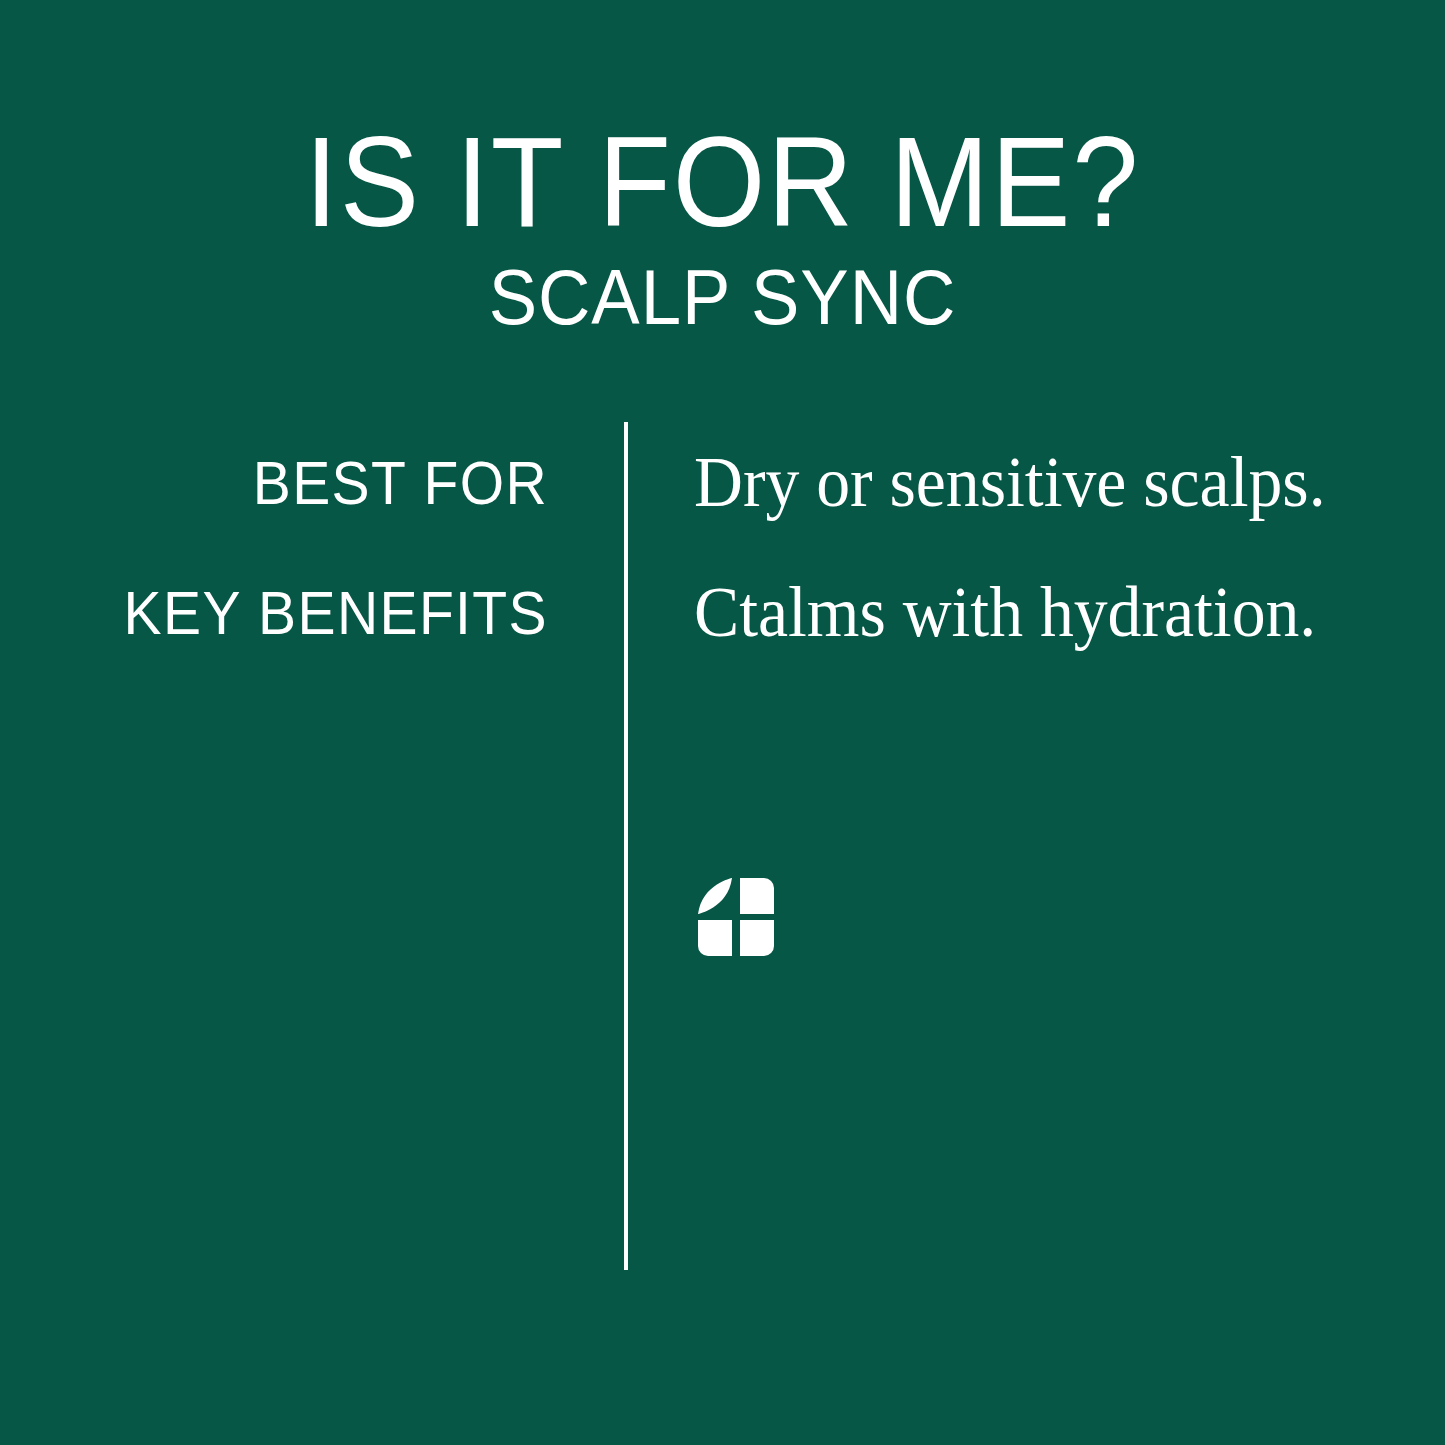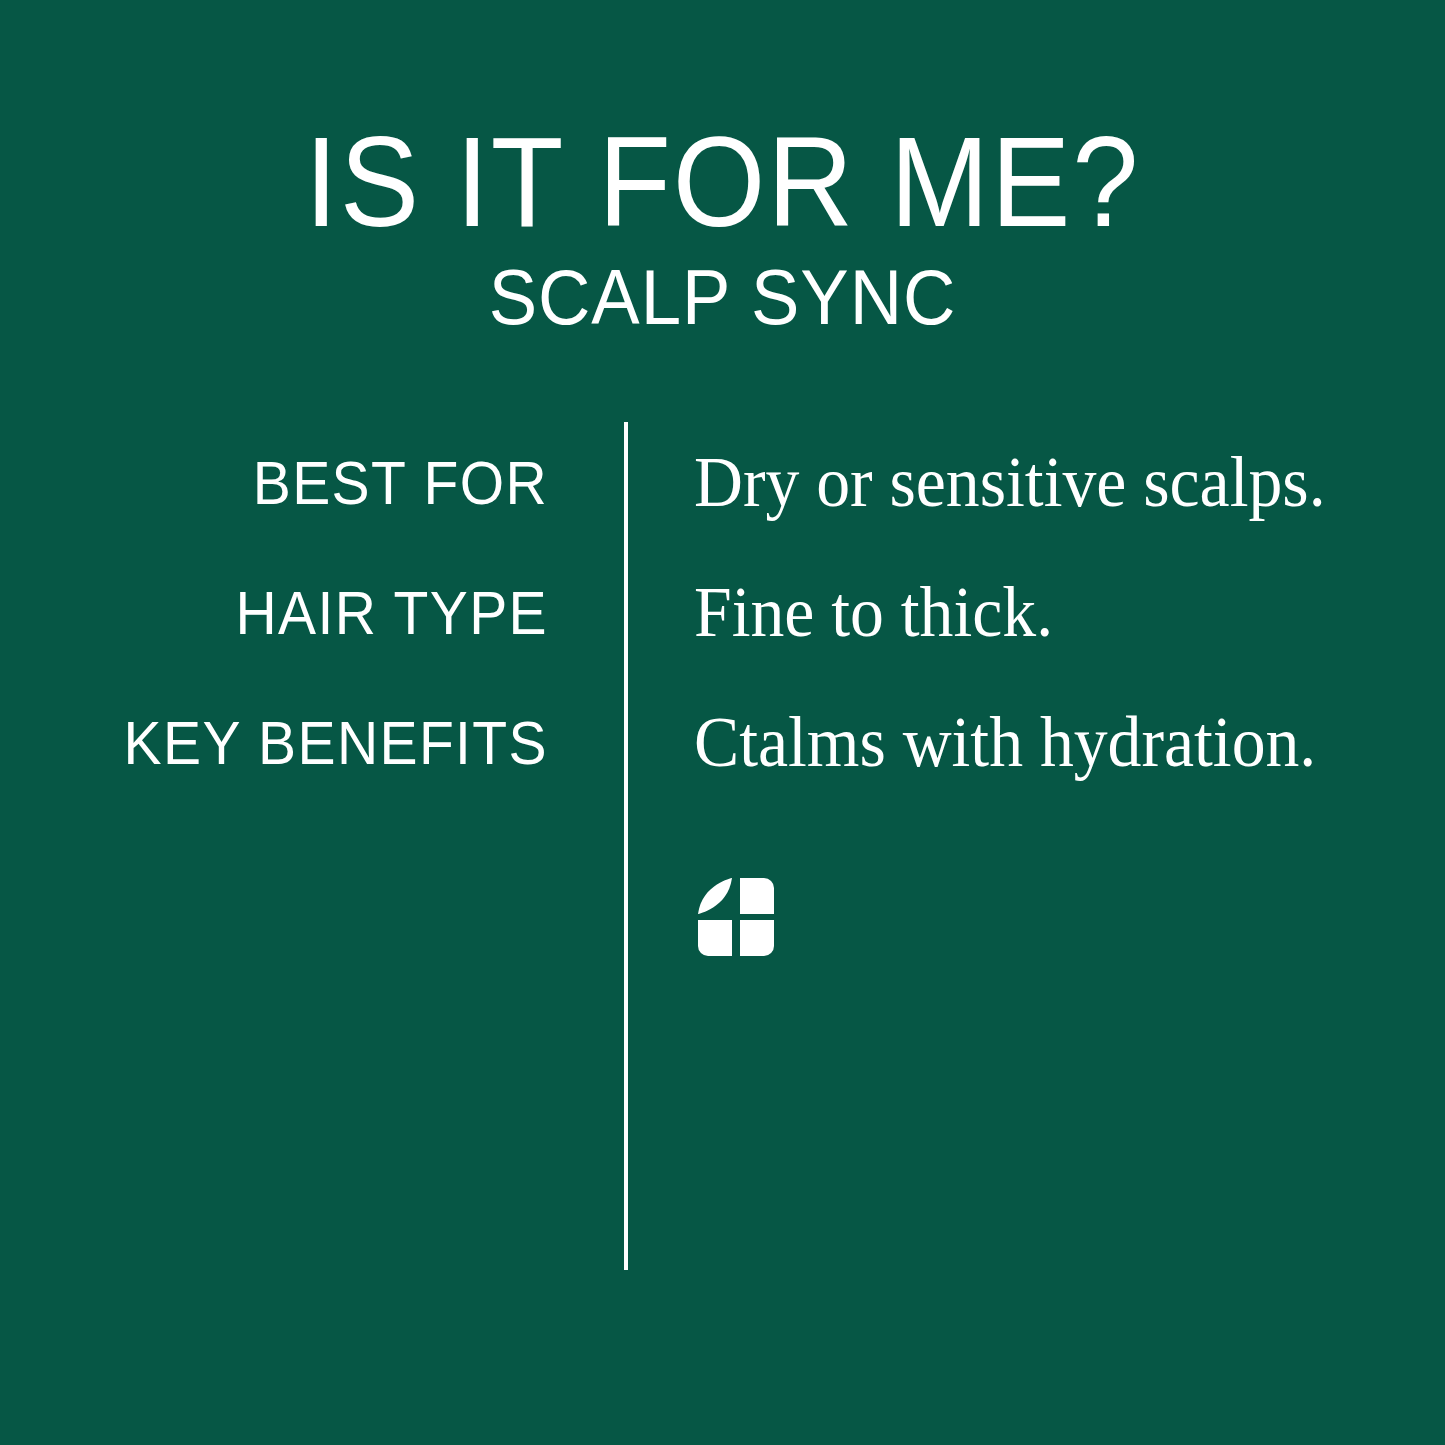--- a/index.html
+++ b/index.html
@@ -132,24 +132,20 @@
 
   <div class="divider"></div>
 
   <div class="specs">
 
     <div class="spec-row">
       <div class="spec-label">BEST FOR</div>
       <div class="spec-value">Dry or sensitive scalps.</div>
     </div>
 
-    <div class="spec-row">
-      <div class="spec-label">HAIR TYPE</div>
-      <div class="spec-value">Fine to thick.</div>
-    </div>
 
     <div class="spec-row">
       <div class="spec-label">KEY BENEFITS</div>
       <div class="spec-value">Ctalms with hydration.</div>
     </div>
 
   </div>
 
   <div class="logo">
     <svg viewBox="0 0 80 82" xmlns="http://www.w3.org/2000/svg">

